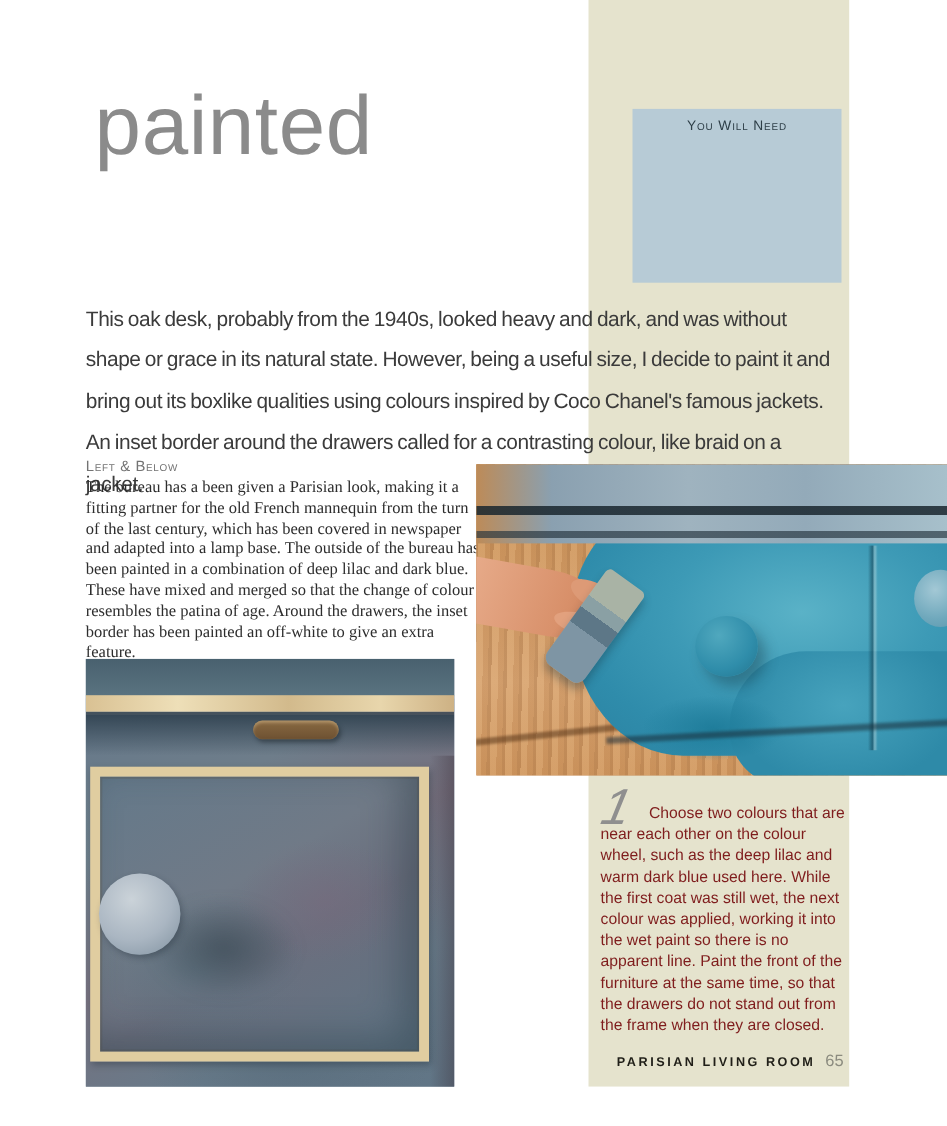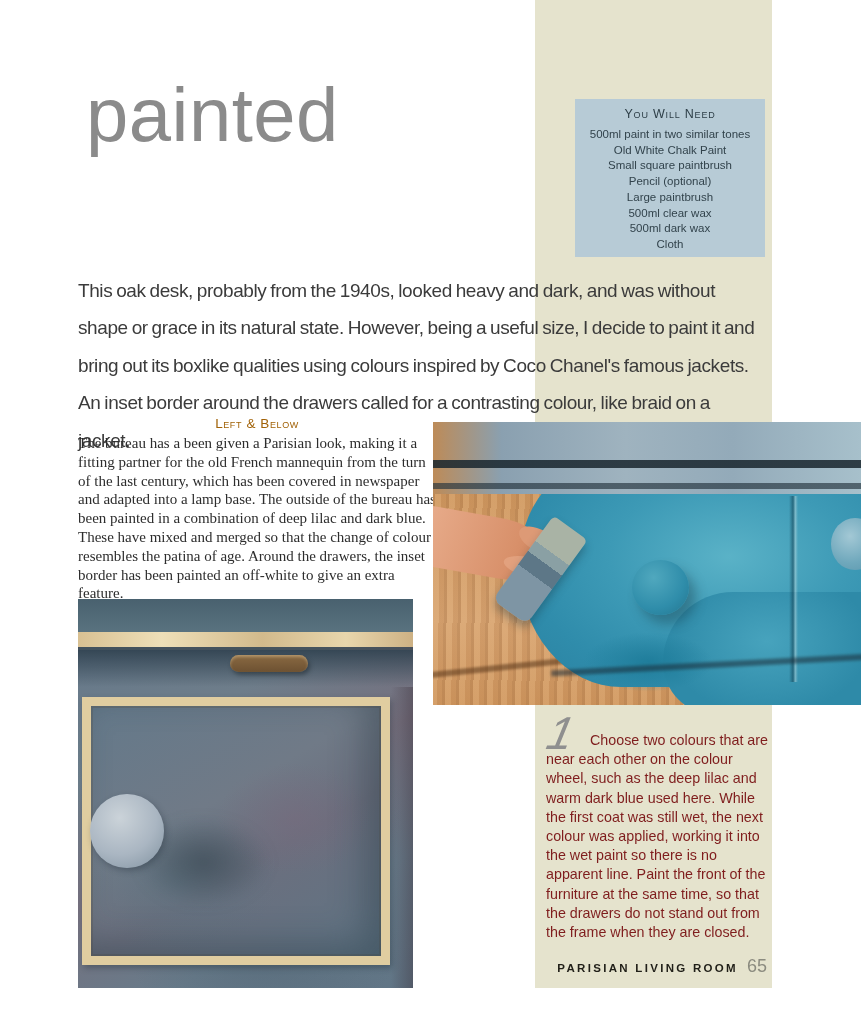--- a/index.html
+++ b/index.html
@@ -23,36 +23,36 @@
                    color:#2d3e47;margin-bottom:6px;}
   .materials-list{list-style:none;margin:0;padding:0;}
   .materials-list li{font-size:11.5px;line-height:15.7px;color:#32434c;}
 
   
   .intro{left:78px;top:272px;width:678px;font-size:19px;line-height:37.4px;color:#3b3b3b;
          letter-spacing:-0.4px;word-spacing:-1px;margin:0;}
 
   
   .caption{left:78px;top:416px;width:358px;}
-  .caption-heading{font-variant:small-caps;font-size:13.5px;letter-spacing:0.6px;color:#a16207;
-                   margin-bottom:3px;text-align:center;}
+  .caption-heading{font-variant:small-caps;font-size:13.5px;letter-spacing:0.6px;color:#737373;
+                   margin-bottom:3px;}
   .caption-body{margin:0;font-family:"Liberation Serif",serif;
                 font-size:15px;line-height:18.8px;color:#2d2d2d;}
 
   
   .step{left:546px;top:710px;width:224px;}
   .step-number{position:absolute;left:2px;top:2px;font-size:46px;line-height:42px;
                color:#8f8f8f;font-style:italic;font-weight:300;transform:skewX(-12deg);}
   .step-text{margin:0;padding-top:21px;text-indent:44px;font-size:14.3px;line-height:19.2px;
              color:#7f1d1d;}
 
   
   .footer{left:535px;top:956px;width:232px;text-align:right;white-space:nowrap;}
   .footer-section{font-size:11.5px;font-weight:bold;letter-spacing:2.3px;color:#201f18;}
-  .footer-page{font-size:18px;color:#8b8b7f;margin-left:9px;}
+  .footer-page{font-size:15px;color:#8b8b7f;margin-left:9px;}
 
   
   .photo-top{left:433px;top:422px;width:428px;height:283px;overflow:hidden;background:#c8905c;}
   .pt-wood{position:absolute;inset:0;
      background:
        repeating-linear-gradient(91deg,rgba(120,70,30,.18) 0 3px,rgba(255,220,170,.12) 3px 9px,rgba(150,90,40,.10) 9px 14px),
        linear-gradient(180deg,#c99257 0%,#d19b66 40%,#d7a472 70%,#cf9760 100%);}
   .pt-grain{position:absolute;left:-10px;top:235px;width:300px;height:6px;background:rgba(90,55,25,.55);
      transform:rotate(-6deg);filter:blur(1px);}
   .pt-paint{position:absolute;left:86px;top:40px;right:-20px;bottom:18px;
@@ -130,30 +130,20 @@
 <div class="page">
 
   <div class="abs accent-band"></div>
 
   <h1 class="abs page-title" style="margin:0;">
       <span class="title-line">painted</span>
     </h1>
 
   <div class="abs materials-box">
     <div class="materials-title">You Will Need</div>
-    <ul class="materials-list">
-      <li>500ml paint in two similar tones</li>
-      <li>Old White Chalk Paint</li>
-      <li>Small square paintbrush</li>
-      <li>Pencil (optional)</li>
-      <li>Large paintbrush</li>
-      <li>500ml clear wax</li>
-      <li>500ml dark wax</li>
-      <li>Cloth</li>
-    </ul>
   </div>
 
   <p class="abs intro">This oak desk, probably from the 1940s, looked heavy and dark, and was without shape or grace in its natural state. However, being a useful size, I decide to paint it and bring out its boxlike qualities using colours inspired by Coco Chanel's famous jackets. An inset border around the drawers called for a contrasting colour, like braid on a jacket.</p>
 
   <div class="abs caption">
     <div class="caption-heading">Left &amp; Below</div>
     <p class="caption-body">The bureau has a been given a Parisian look, making it a fitting partner for the old French mannequin from the turn of the last century, which has been covered in newspaper and adapted into a lamp base. The outside of the bureau has been painted in a combination of deep lilac and dark blue. These have mixed and merged so that the change of colour resembles the patina of age. Around the drawers, the inset border has been painted an off-white to give an extra feature.</p>
   </div>
 
   <div class="abs photo-top">

